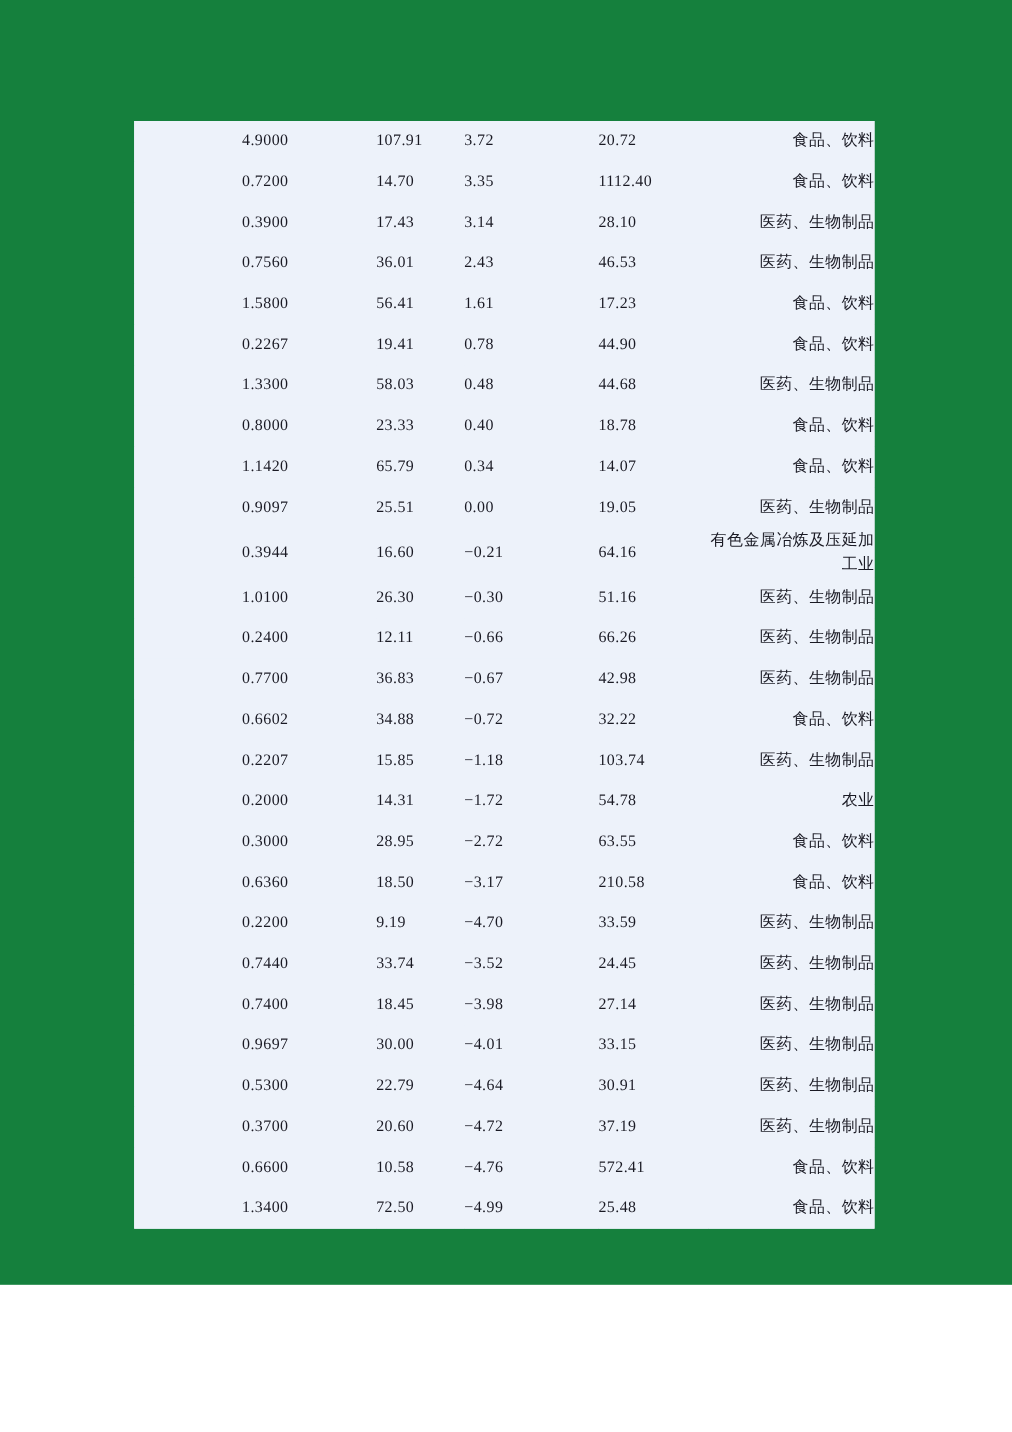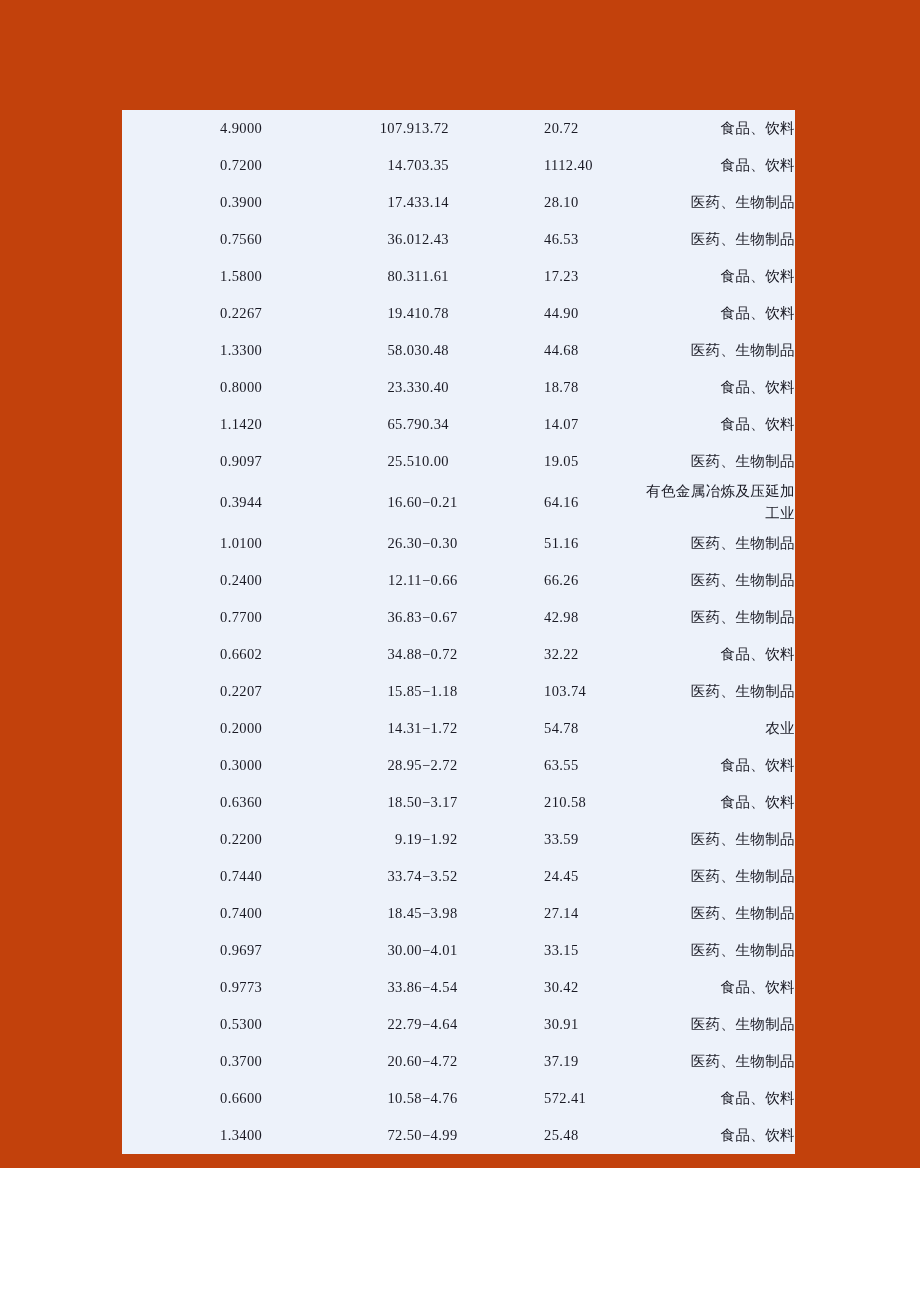--- a/index.html
+++ b/index.html
@@ -13,21 +13,21 @@
     position: relative;
     font-family: "Liberation Serif", "DejaVu Serif", serif;
     overflow: hidden;
   }
   #doc-page {
     position: absolute;
     left: 0;
     top: 0;
     width: 920px;
     height: 1168px;
-    background: #c2410c;
+    background: #15803d;
     text-decoration: underline;
   }
   #data-table-wrap {
     position: absolute;
     left: 122px;
     top: 110px;
     width: 673px;
   }
   table#data-table {
     border-collapse: collapse;
@@ -49,21 +49,21 @@
   
   col.c0 { width: 98px; }
   col.c1 { width: 122px; }
   col.c2 { width: 80px; }
   col.c3 { width: 122px; }
   col.c4 { width: 100px; }
   col.c5 { width: 151px; }
 
   td.col-pad { }
   td.col-num1 { text-align: left; padding-left: 2px; }
-  td.col-num2 { text-align: right; padding-left: 4px; }
+  td.col-num2 { text-align: left; padding-left: 4px; }
   td.col-num3 { text-align: left; padding-left: 4px; }
   td.col-num4 { text-align: left; padding-left: 4px; }
   td.col-cat {
     text-align: right;
     padding-left: 0px;
     padding-right: 8px;
     font-family: "DejaVu Sans", "Liberation Sans", sans-serif;
     font-size: 13.5px;
     letter-spacing: 0.2px;
     line-height: 1.75;
@@ -114,21 +114,21 @@
             <td class="col-pad"></td>
             <td class="col-num1">0.7560</td>
             <td class="col-num2">36.01</td>
             <td class="col-num3">2.43</td>
             <td class="col-num4">46.53</td>
             <td class="col-cat">医药、生物制品</td>
           </tr>
           <tr>
             <td class="col-pad"></td>
             <td class="col-num1">1.5800</td>
-            <td class="col-num2">80.31</td>
+            <td class="col-num2">56.41</td>
             <td class="col-num3">1.61</td>
             <td class="col-num4">17.23</td>
             <td class="col-cat">食品、饮料</td>
           </tr>
           <tr>
             <td class="col-pad"></td>
             <td class="col-num1">0.2267</td>
             <td class="col-num2">19.41</td>
             <td class="col-num3">0.78</td>
             <td class="col-num4">44.90</td>
@@ -235,21 +235,21 @@
             <td class="col-num1">0.6360</td>
             <td class="col-num2">18.50</td>
             <td class="col-num3">−3.17</td>
             <td class="col-num4">210.58</td>
             <td class="col-cat">食品、饮料</td>
           </tr>
           <tr>
             <td class="col-pad"></td>
             <td class="col-num1">0.2200</td>
             <td class="col-num2">9.19</td>
-            <td class="col-num3">−1.92</td>
+            <td class="col-num3">−4.70</td>
             <td class="col-num4">33.59</td>
             <td class="col-cat">医药、生物制品</td>
           </tr>
           <tr>
             <td class="col-pad"></td>
             <td class="col-num1">0.7440</td>
             <td class="col-num2">33.74</td>
             <td class="col-num3">−3.52</td>
             <td class="col-num4">24.45</td>
             <td class="col-cat">医药、生物制品</td>
@@ -262,28 +262,20 @@
             <td class="col-num4">27.14</td>
             <td class="col-cat">医药、生物制品</td>
           </tr>
           <tr>
             <td class="col-pad"></td>
             <td class="col-num1">0.9697</td>
             <td class="col-num2">30.00</td>
             <td class="col-num3">−4.01</td>
             <td class="col-num4">33.15</td>
             <td class="col-cat">医药、生物制品</td>
-          </tr>
-          <tr>
-            <td class="col-pad"></td>
-            <td class="col-num1">0.9773</td>
-            <td class="col-num2">33.86</td>
-            <td class="col-num3">−4.54</td>
-            <td class="col-num4">30.42</td>
-            <td class="col-cat">食品、饮料</td>
           </tr>
           <tr>
             <td class="col-pad"></td>
             <td class="col-num1">0.5300</td>
             <td class="col-num2">22.79</td>
             <td class="col-num3">−4.64</td>
             <td class="col-num4">30.91</td>
             <td class="col-cat">医药、生物制品</td>
           </tr>
           <tr>

